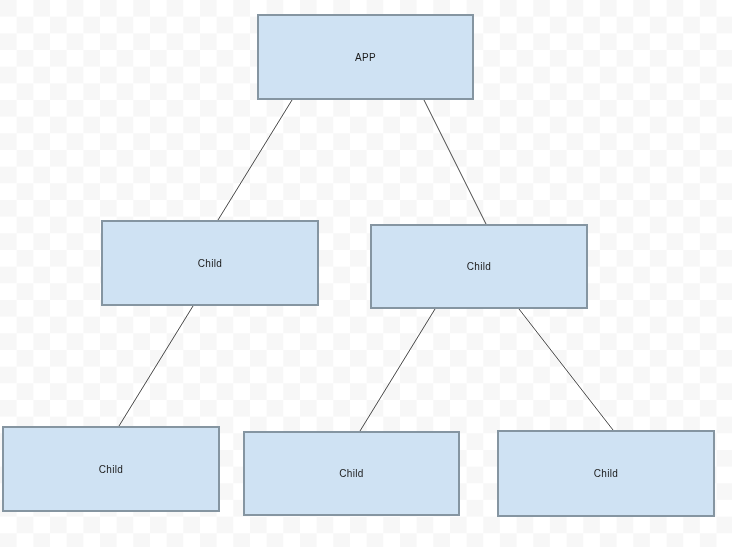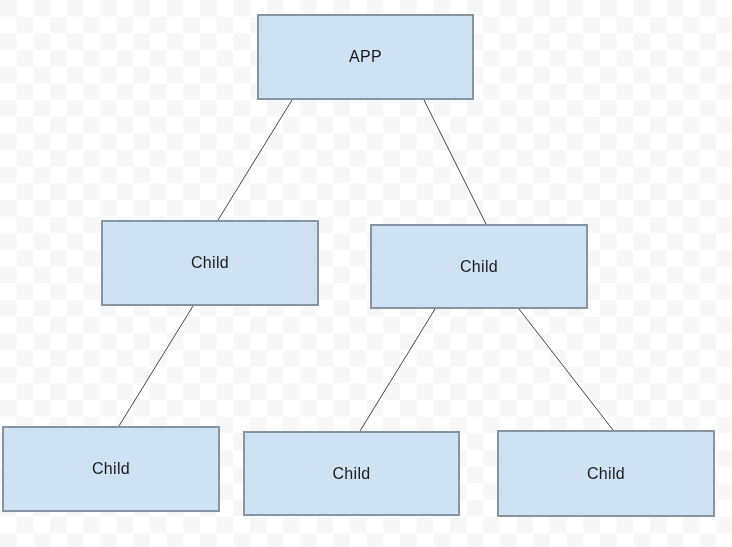--- a/index.html
+++ b/index.html
@@ -37,21 +37,21 @@
   .node {
     position: absolute;
     box-sizing: border-box;
     background: var(--node-fill, #cfe2f3);
     border: 2px solid var(--node-border, #8595a1);
     display: flex;
     align-items: center;
     justify-content: center;
   }
   .node-label {
-    font-size: 16px;
+    font-size: 10px;
     color: var(--label-color, #1b1b1b);
     letter-spacing: 0.3px;
     user-select: none;
   }
 </style>
 </head>
 <body>
 
 <div class="canvas">
 

